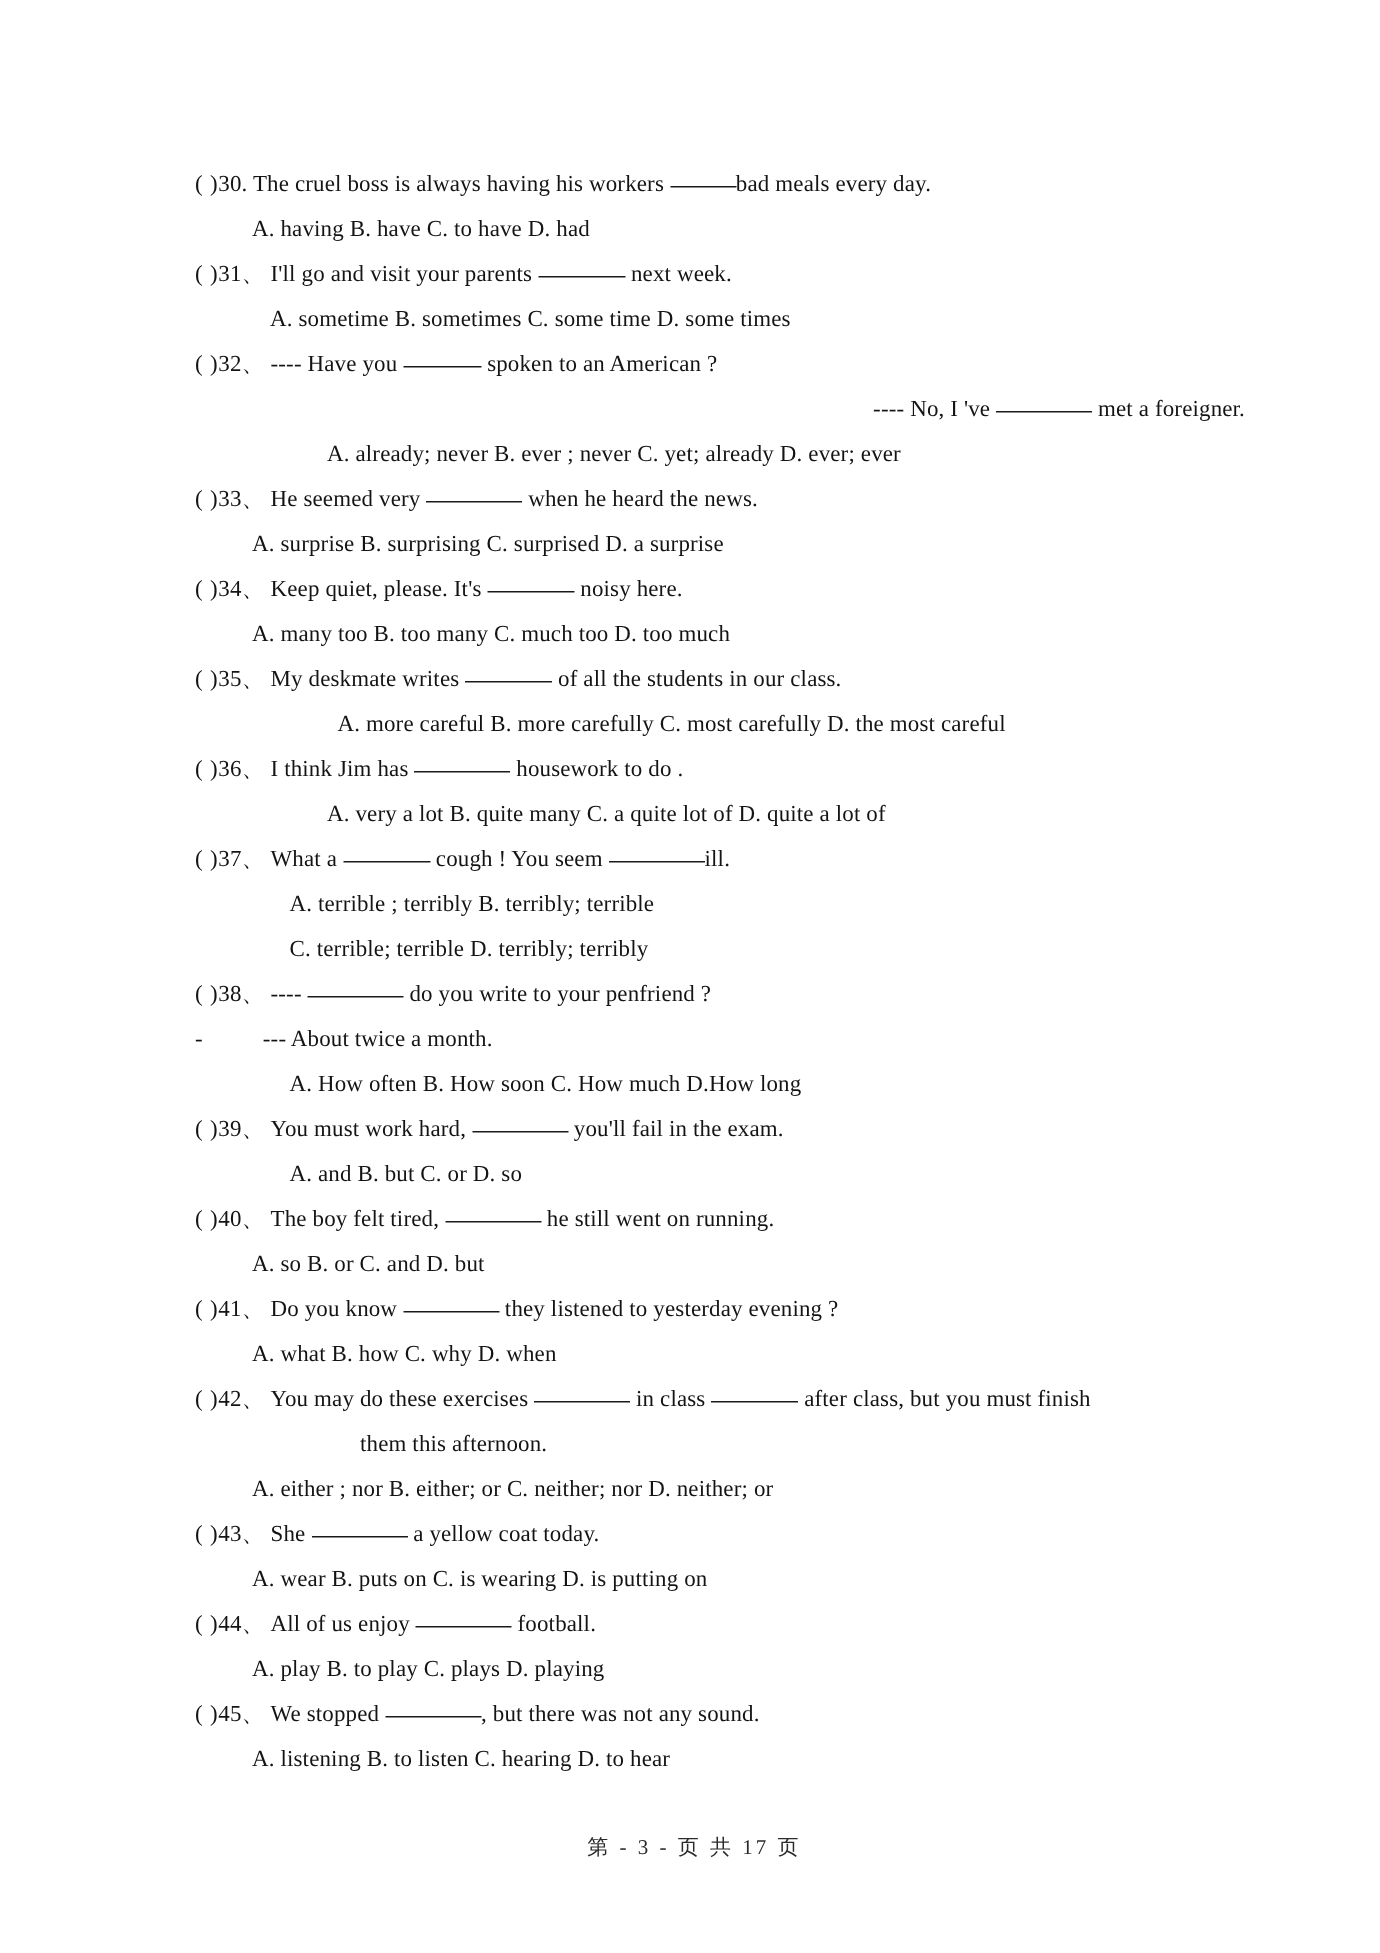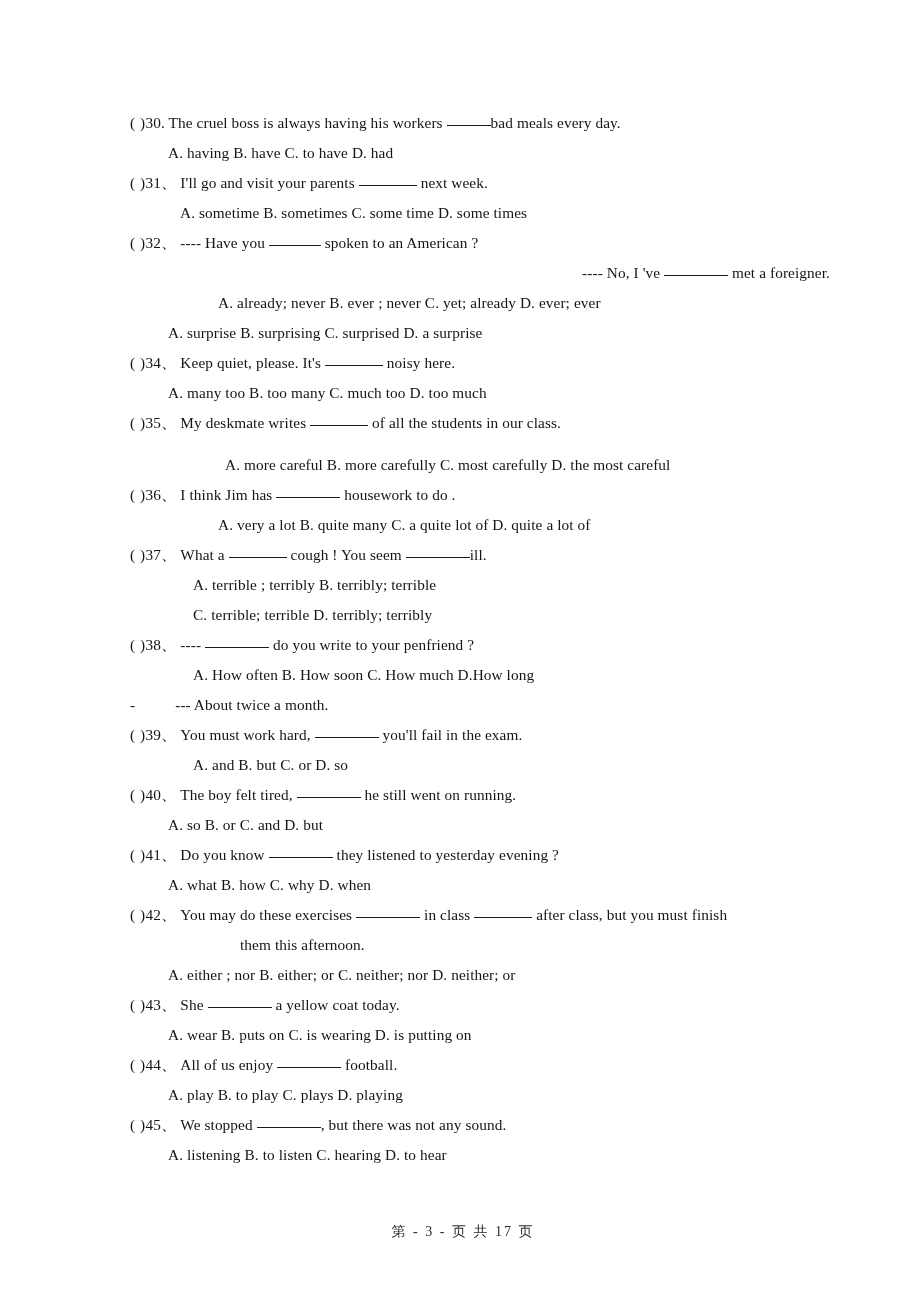--- a/index.html
+++ b/index.html
@@ -47,21 +47,21 @@
   
   .line.stem {
     padding-left: 0;
   }
 
   
   .line.opt-a { padding-left: 38px; }
   .line.opt-b { padding-left: 50px; }
   .line.opt-c { padding-left: 63px; }
   .line.opt-d { padding-left: 88px; }
-  .line.opt-e { padding-left: 95px; margin-top: 12px; }
+  .line.opt-e { padding-left: 95px; }
   .line.cont-a { padding-left: 110px; }
   .line.cont-b { padding-left: 63px; text-align: right; }
   .line.dash-reply { padding-left: 0; }
 
   
   .brk {
     letter-spacing: 0.5px;
   }
 
   .blank {
@@ -104,38 +104,39 @@
     <div class="line stem"><span class="brk">(    )</span><span>30.</span><span> The cruel boss is always having his workers </span><span class="blank w1"></span><span>bad meals every day.</span></div>
     <div class="line opt-a">A. having      B. have     C. to have    D. had</div>
 
     <div class="line stem"><span class="brk">(    )</span><span>31、</span><span> I'll go and visit your parents </span><span class="blank w3"></span><span> next week.</span></div>
     <div class="line opt-b">A. sometime     B. sometimes     C. some time     D. some times</div>
 
     <div class="line stem"><span class="brk">(    )</span><span>32、</span><span> ---- Have you </span><span class="blank w2"></span><span> spoken to an American ?</span></div>
     <div class="line cont-b"><span>---- No, I 've </span><span class="blank w4"></span><span> met a foreigner.</span></div>
     <div class="line opt-d">A. already; never  B. ever ; never    C. yet; already     D. ever; ever</div>
 
+    <div class="line stem"><span class="brk">(    )</span><span>33、</span><span> He seemed very </span><span class="blank w4"></span><span> when he heard the news.</span></div>
     <div class="line opt-a">A. surprise      B. surprising     C. surprised    D. a surprise</div>
 
     <div class="line stem"><span class="brk">(    )</span><span>34、</span><span> Keep quiet, please. It's </span><span class="blank w3"></span><span> noisy here.</span></div>
     <div class="line opt-a">A. many too      B. too many      C. much too    D. too much</div>
 
     <div class="line stem"><span class="brk">(    )</span><span>35、</span><span> My deskmate writes </span><span class="blank w3"></span><span> of all the students in our class.</span></div>
     <div class="line opt-e">A. more careful  B. more carefully  C. most carefully  D. the most careful</div>
 
     <div class="line stem"><span class="brk">(    )</span><span>36、</span><span> I think Jim has </span><span class="blank w4"></span><span> housework to do .</span></div>
     <div class="line opt-d">A. very a lot  B. quite many   C. a quite lot of     D. quite a lot of</div>
 
     <div class="line stem"><span class="brk">(    )</span><span>37、</span><span> What a </span><span class="blank w3"></span><span> cough ! You seem </span><span class="blank w4"></span><span>ill.</span></div>
     <div class="line opt-c">A. terrible ; terribly            B. terribly; terrible</div>
     <div class="line opt-c">C. terrible; terrible            D. terribly; terribly</div>
 
     <div class="line stem"><span class="brk">(    )</span><span>38、</span><span> ---- </span><span class="blank w4"></span><span> do you write to your penfriend ?</span></div>
+    <div class="line dash-reply"><span>-</span><span class="sp s5"></span><span>--- About twice a month.</span></div>
     <div class="line opt-c">A. How often     B. How soon    C. How much   D.How long</div>
-    <div class="line dash-reply"><span>-</span><span class="sp s5"></span><span>--- About twice a month.</span></div>
 
     <div class="line stem"><span class="brk">(    )</span><span>39、</span><span> You must work hard, </span><span class="blank w4"></span><span> you'll fail in the exam.</span></div>
     <div class="line opt-c">A. and         B. but        C. or          D. so</div>
 
     <div class="line stem"><span class="brk">(    )</span><span>40、</span><span> The boy felt tired, </span><span class="blank w4"></span><span> he still went on running.</span></div>
     <div class="line opt-a">A. so       B. or       C. and       D. but</div>
 
     <div class="line stem"><span class="brk">(    )</span><span>41、</span><span> Do you know </span><span class="blank w4"></span><span> they listened to yesterday evening ?</span></div>
     <div class="line opt-a">A. what     B. how      C. why      D. when</div>
 

